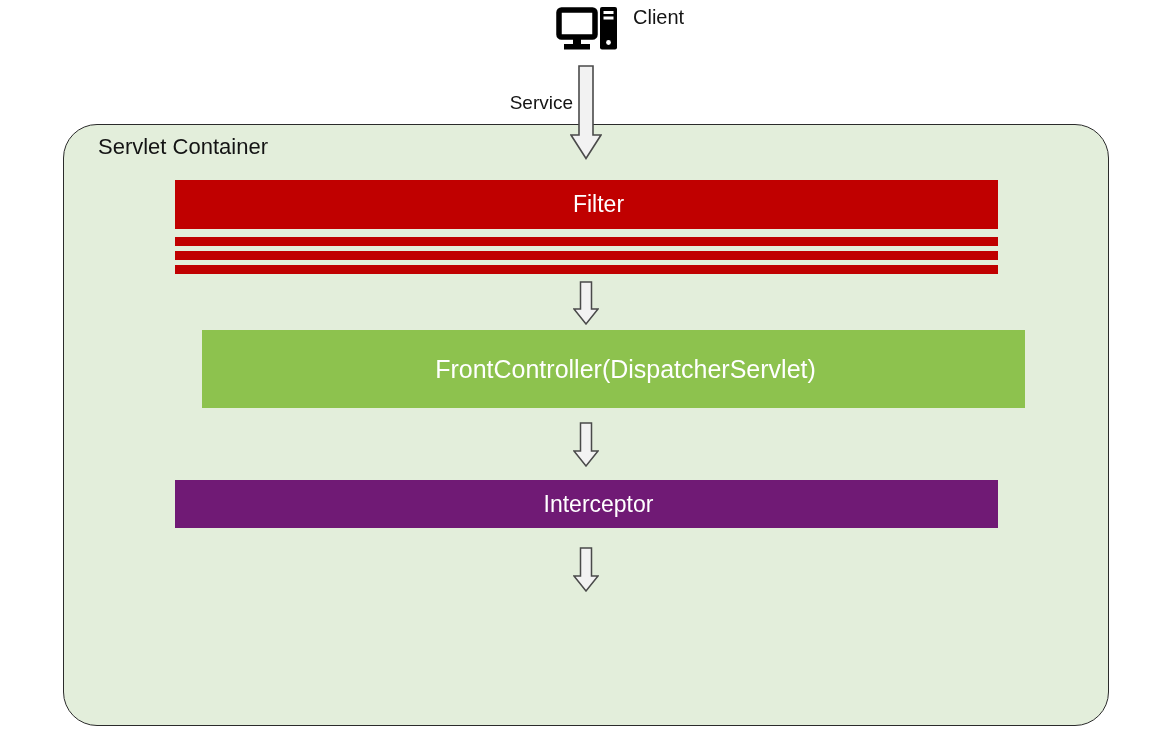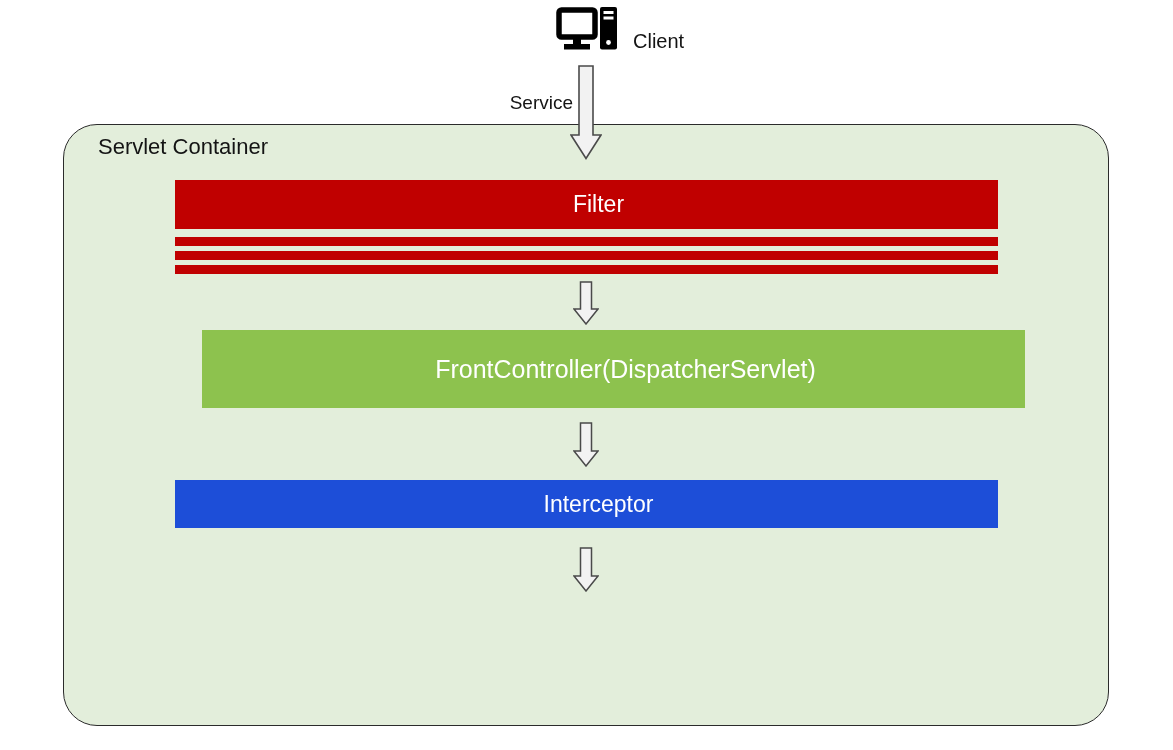--- a/index.html
+++ b/index.html
@@ -1,21 +1,21 @@
 <!DOCTYPE html>
 <html><head>
 <meta charset="utf-8">
 <style>
   html,body{margin:0;padding:0;background:#ffffff;}
   .canvas{
     position:relative;width:1173px;height:750px;
     font-family:"Liberation Sans",sans-serif;background:#ffffff;overflow:hidden;
   }
   
-  .client-group{position:absolute;left:556px;top:6px;display:flex;align-items:flex-end;gap:15px;}
+  .client-group{position:absolute;left:556px;top:6px;display:flex;align-items:flex-start;gap:15px;}
   .client-label{font-size:20px;color:#141414;}
   
   .request-label{position:absolute;top:92px;right:600px;font-size:19px;color:#141414;}
   .arrow{position:absolute;line-height:0;}
   .arrow-request{left:570px;top:65px;z-index:3;}
   .arrow-1{left:573px;top:281px;}
   .arrow-2{left:573px;top:422px;}
   .arrow-3{left:573px;top:547px;}
   
   .servlet-container{
@@ -83,21 +83,21 @@
   <div class="bar bar-front" style="background: rgb(141, 194, 78);">
     <span>FrontController(DispatcherServlet)</span>
   </div>
 
   <div class="arrow arrow-2">
     <svg width="26" height="45" viewBox="0 0 26 45" xmlns="http://www.w3.org/2000/svg">
       <polygon points="7.5,1 18.5,1 18.5,29 25,29 13,44 1,29 7.5,29" fill="#f2f2f2" stroke="#4a4a4a" stroke-width="1.5" stroke-linejoin="miter"></polygon>
     </svg>
   </div>
 
-  <div class="bar bar-interceptor" style="background: #1d4ed8;">
+  <div class="bar bar-interceptor" style="background: #701a75;">
     <span>Interceptor</span>
   </div>
 
   <div class="arrow arrow-3">
     <svg width="26" height="45" viewBox="0 0 26 45" xmlns="http://www.w3.org/2000/svg">
       <polygon points="7.5,1 18.5,1 18.5,29 25,29 13,44 1,29 7.5,29" fill="#f2f2f2" stroke="#4a4a4a" stroke-width="1.5" stroke-linejoin="miter"></polygon>
     </svg>
   </div>
 
 

